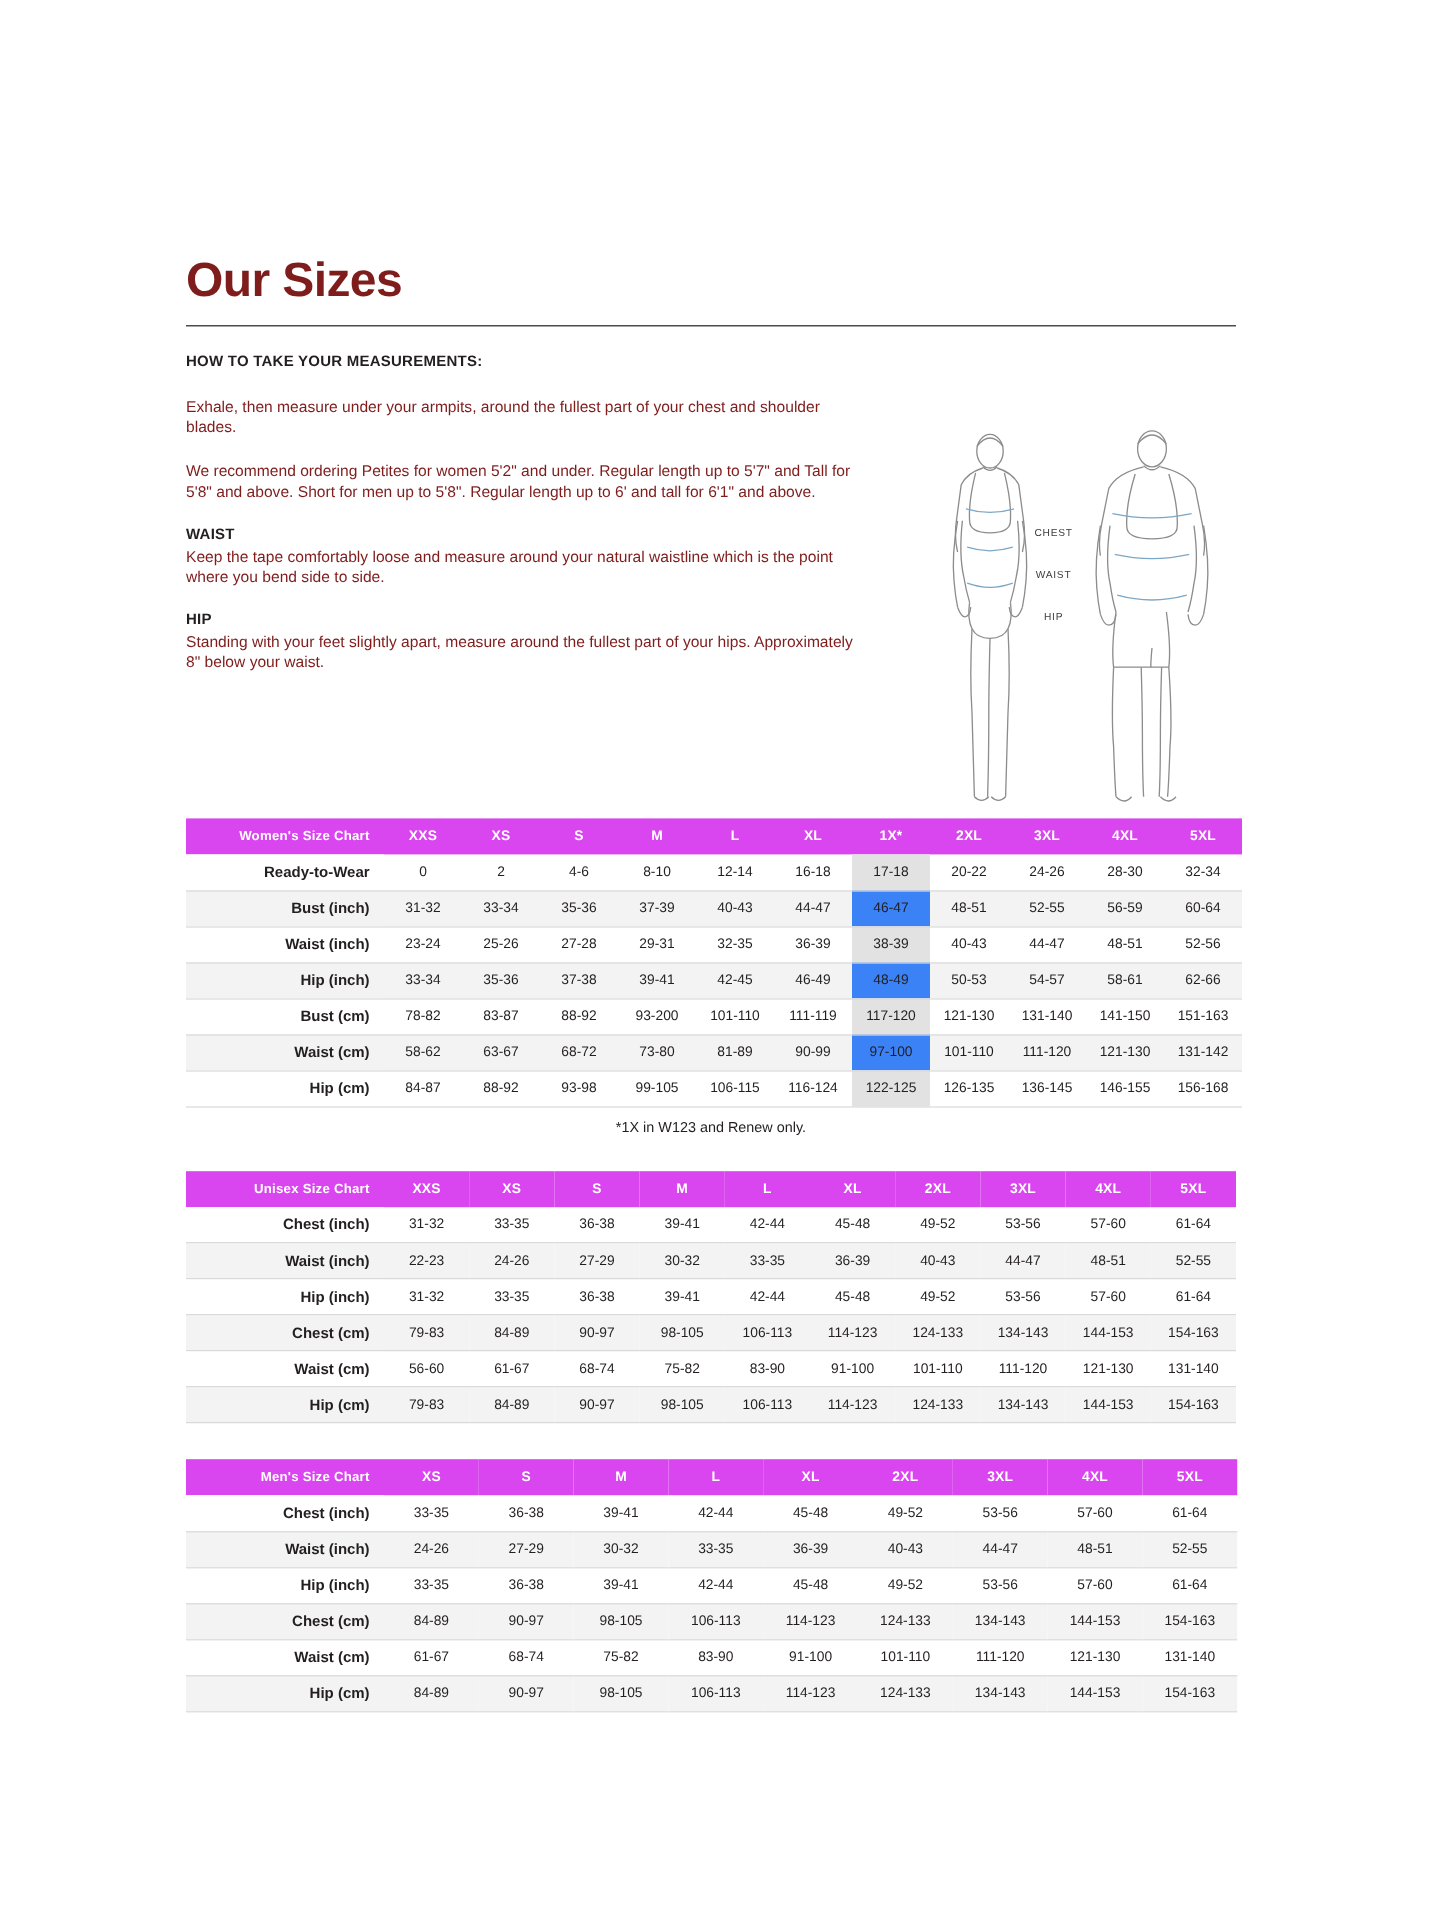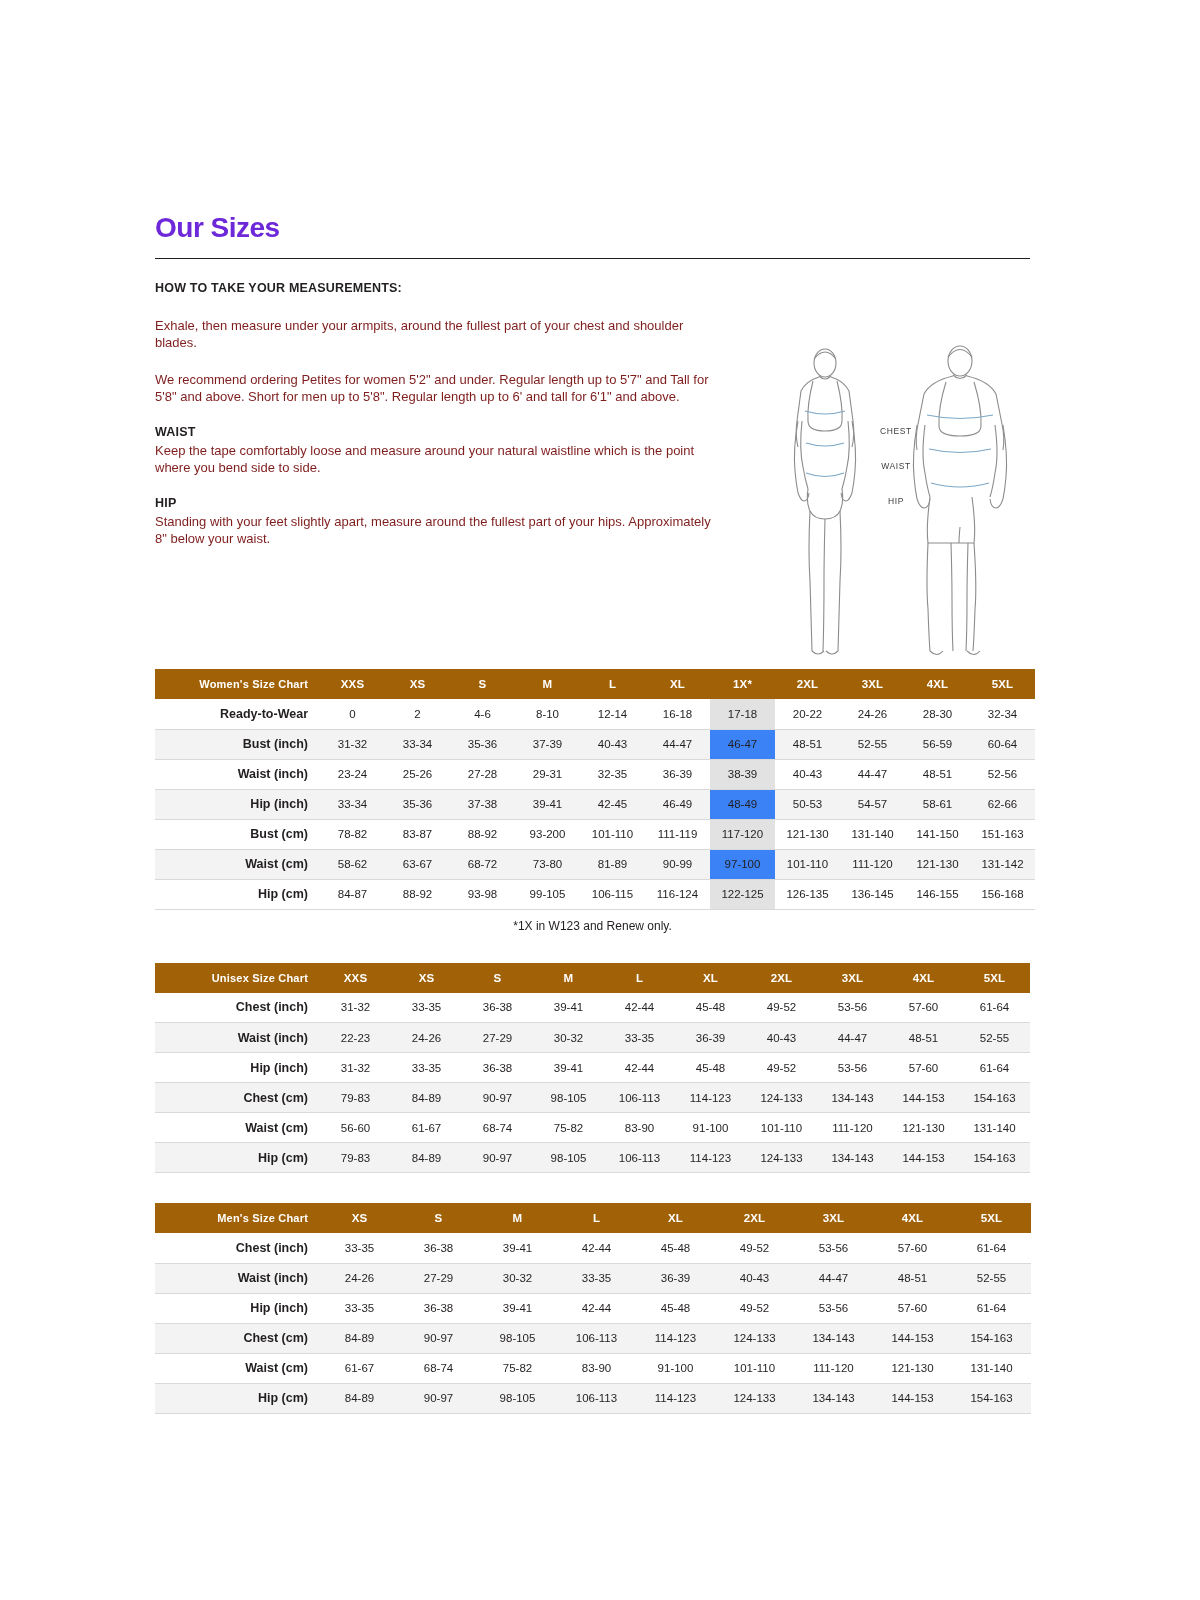--- a/index.html
+++ b/index.html
@@ -17,26 +17,26 @@
   }
   .page {
     position: absolute;
     left: 155px;
     top: 0;
     width: 875px;
   }
 
   
   .title {
-    font-size: 28px;
+    font-size: 40px;
     font-weight: bold;
     letter-spacing: -0.5px;
     margin-top: 212px;
     margin-bottom: 14px;
-    color: #6d28d9;
+    color: #7f1d1d;
   }
   .title-rule {
     border-top: 1px solid #231f20;
     margin-bottom: 22px;
   }
 
   
   .intro-wrap {
     position: relative;
     min-height: 360px;
@@ -66,21 +66,21 @@
   
   .figures {
     position: absolute;
     right: -15px;
     top: 60px;
     width: 270px;
     height: 360px;
   }
   .fig-labels {
     position: absolute;
-    left: 98px;
+    left: 80px;
     top: 85px;
     width: 46px;
     font-size: 8.5px;
     letter-spacing: 0.6px;
     color: #3d3d3d;
     text-align: center;
   }
   .fig-labels div { margin-bottom: 25px; }
 
   
@@ -92,21 +92,21 @@
   .tbl-wrap { margin-top: 30px; }
   .tbl-wrap.first { margin-top: 28px; }
   th, td {
     font-size: 11.5px;
     text-align: center;
     padding: 0;
     height: 30px;
     border-bottom: 1px solid #d9d9d9;
   }
   thead th {
-    background: #a16207;
+    background: #d946ef;
     color: #ffffff;
     font-size: 11.5px;
     font-weight: bold;
     border-bottom: none;
     letter-spacing: 0.2px;
   }
   thead th.rowlab {
     text-align: right;
     padding-right: 12px;
     font-weight: bold;

